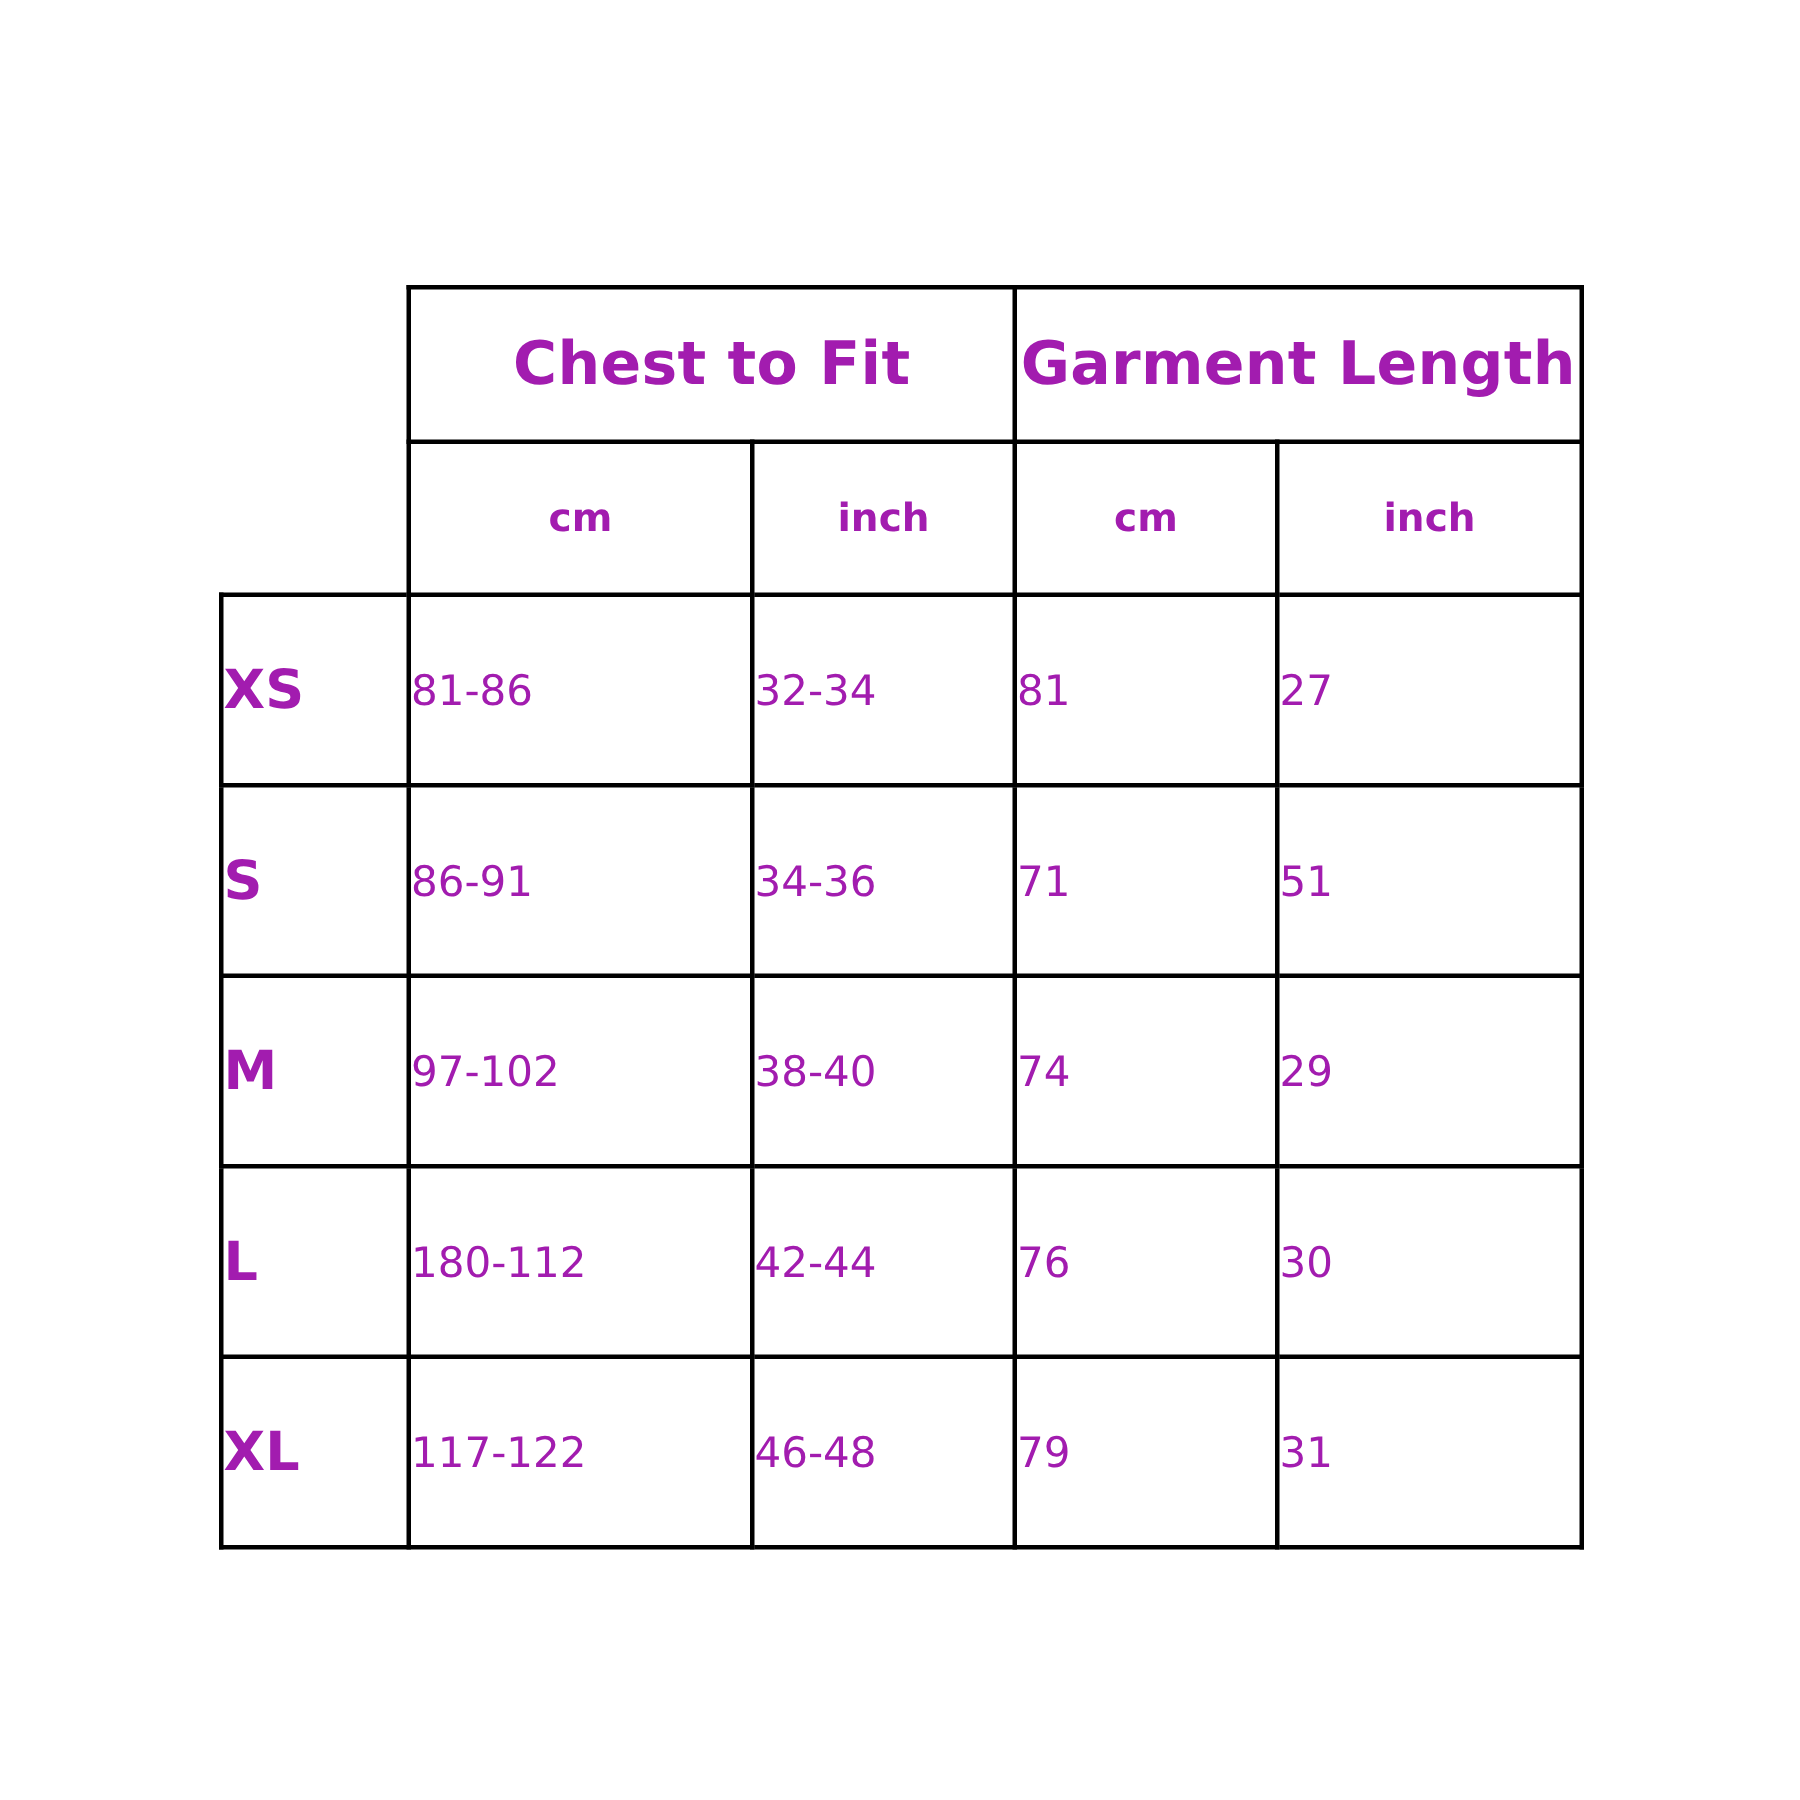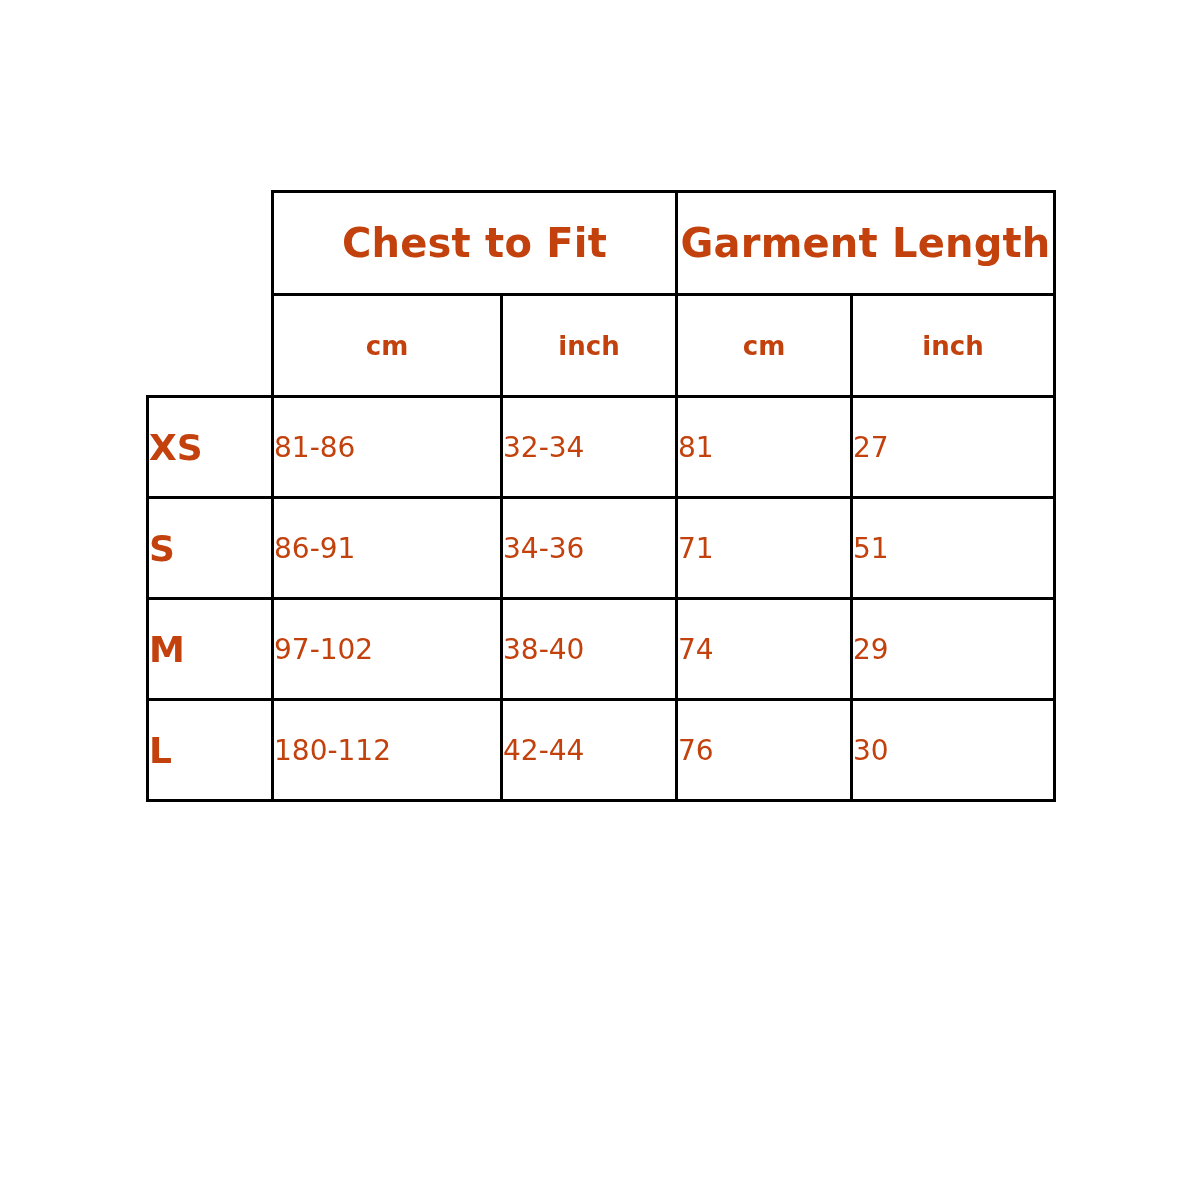--- a/index.html
+++ b/index.html
@@ -20,21 +20,21 @@
   #size-table {
     position: absolute;
     left: 146px;
     top: 190px;
     border-collapse: collapse;
     table-layout: fixed;
   }
   #size-table td, #size-table th {
     border: 3px solid #000000;
     vertical-align: middle;
-    color: #c2410c;
+    color: #a21caf;
     padding: 0;
   }
   
   col.c-size  { width: 125px; }
   col.c-chest-cm  { width: 229px; }
   col.c-chest-in  { width: 175px; }
   col.c-len-cm    { width: 175px; }
   col.c-len-in    { width: 203px; }
 
   
@@ -49,21 +49,21 @@
     font-size: 26px;
     font-weight: normal;
   }
   .corner-blank {
     border-left: none !important;
     border-top: none !important;
     border-bottom: none !important;
     border-right: none !important;
     background: #ffffff;
   }
-  .body-row { height: 101px; }
+  .body-row { height: 127px; }
   .size-cell {
     font-size: 36px;
     font-weight: bold;
   }
   .val-cell {
     font-size: 28px;
     font-weight: normal;
   }
 </style>
 </head>
@@ -115,16 +115,23 @@
         <td class="val-cell">74</td>
         <td class="val-cell">29</td>
       </tr>
       <tr class="body-row">
         <td class="size-cell">L</td>
         <td class="val-cell">180-112</td>
         <td class="val-cell">42-44</td>
         <td class="val-cell">76</td>
         <td class="val-cell">30</td>
       </tr>
+      <tr class="body-row">
+        <td class="size-cell">XL</td>
+        <td class="val-cell">117-122</td>
+        <td class="val-cell">46-48</td>
+        <td class="val-cell">79</td>
+        <td class="val-cell">31</td>
+      </tr>
     </tbody>
   </table>
 
 </div>
 
 </body></html>

